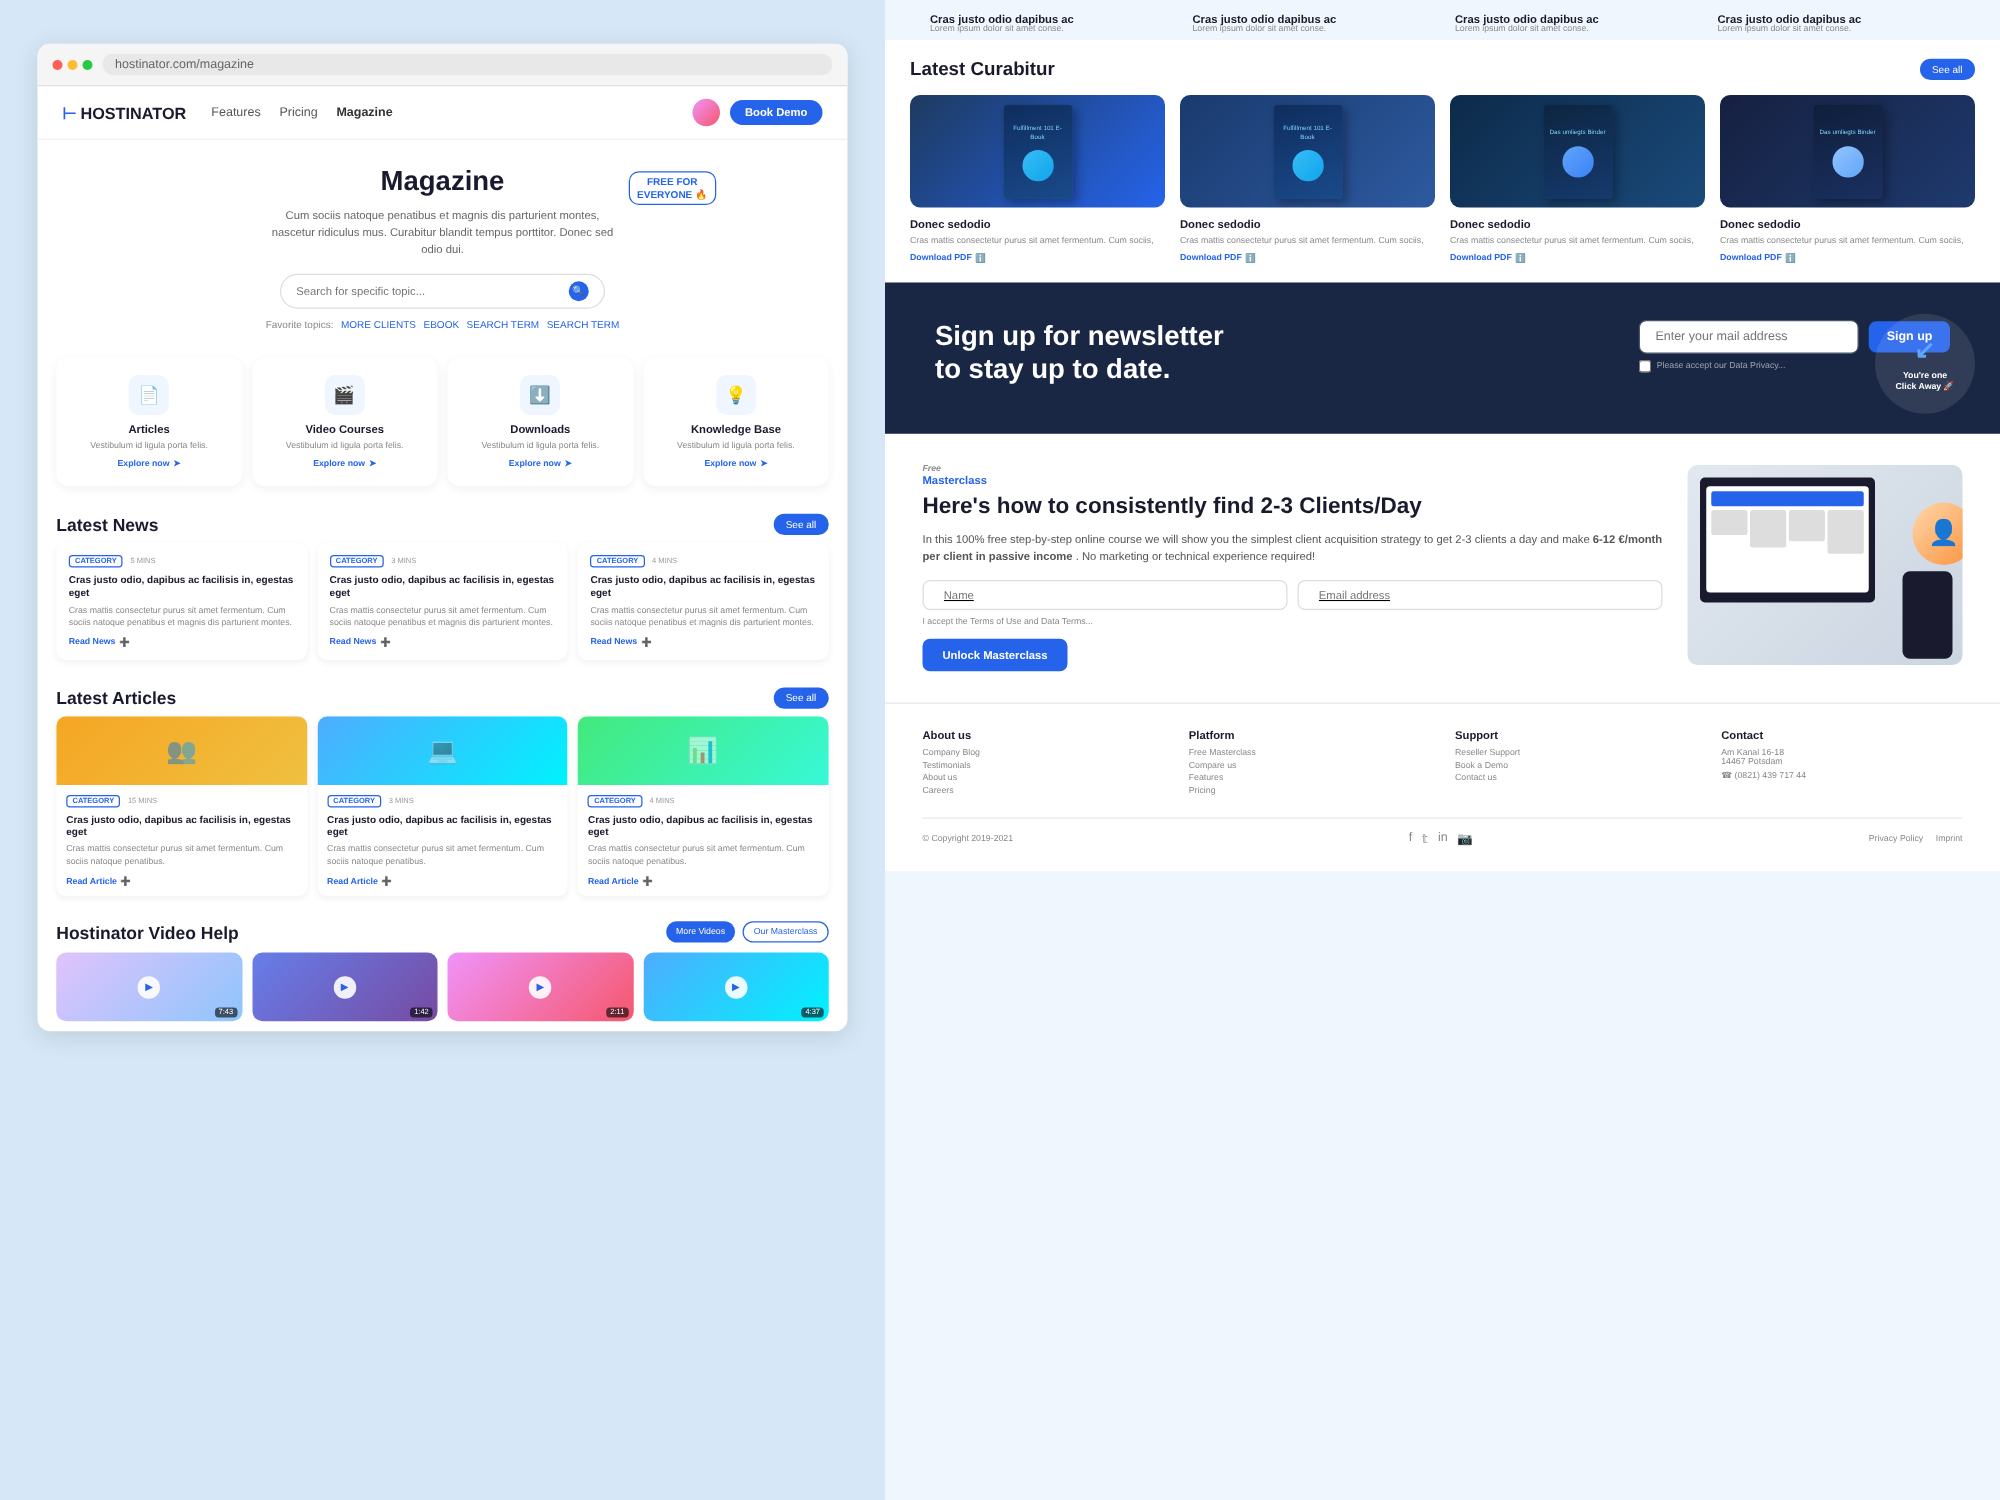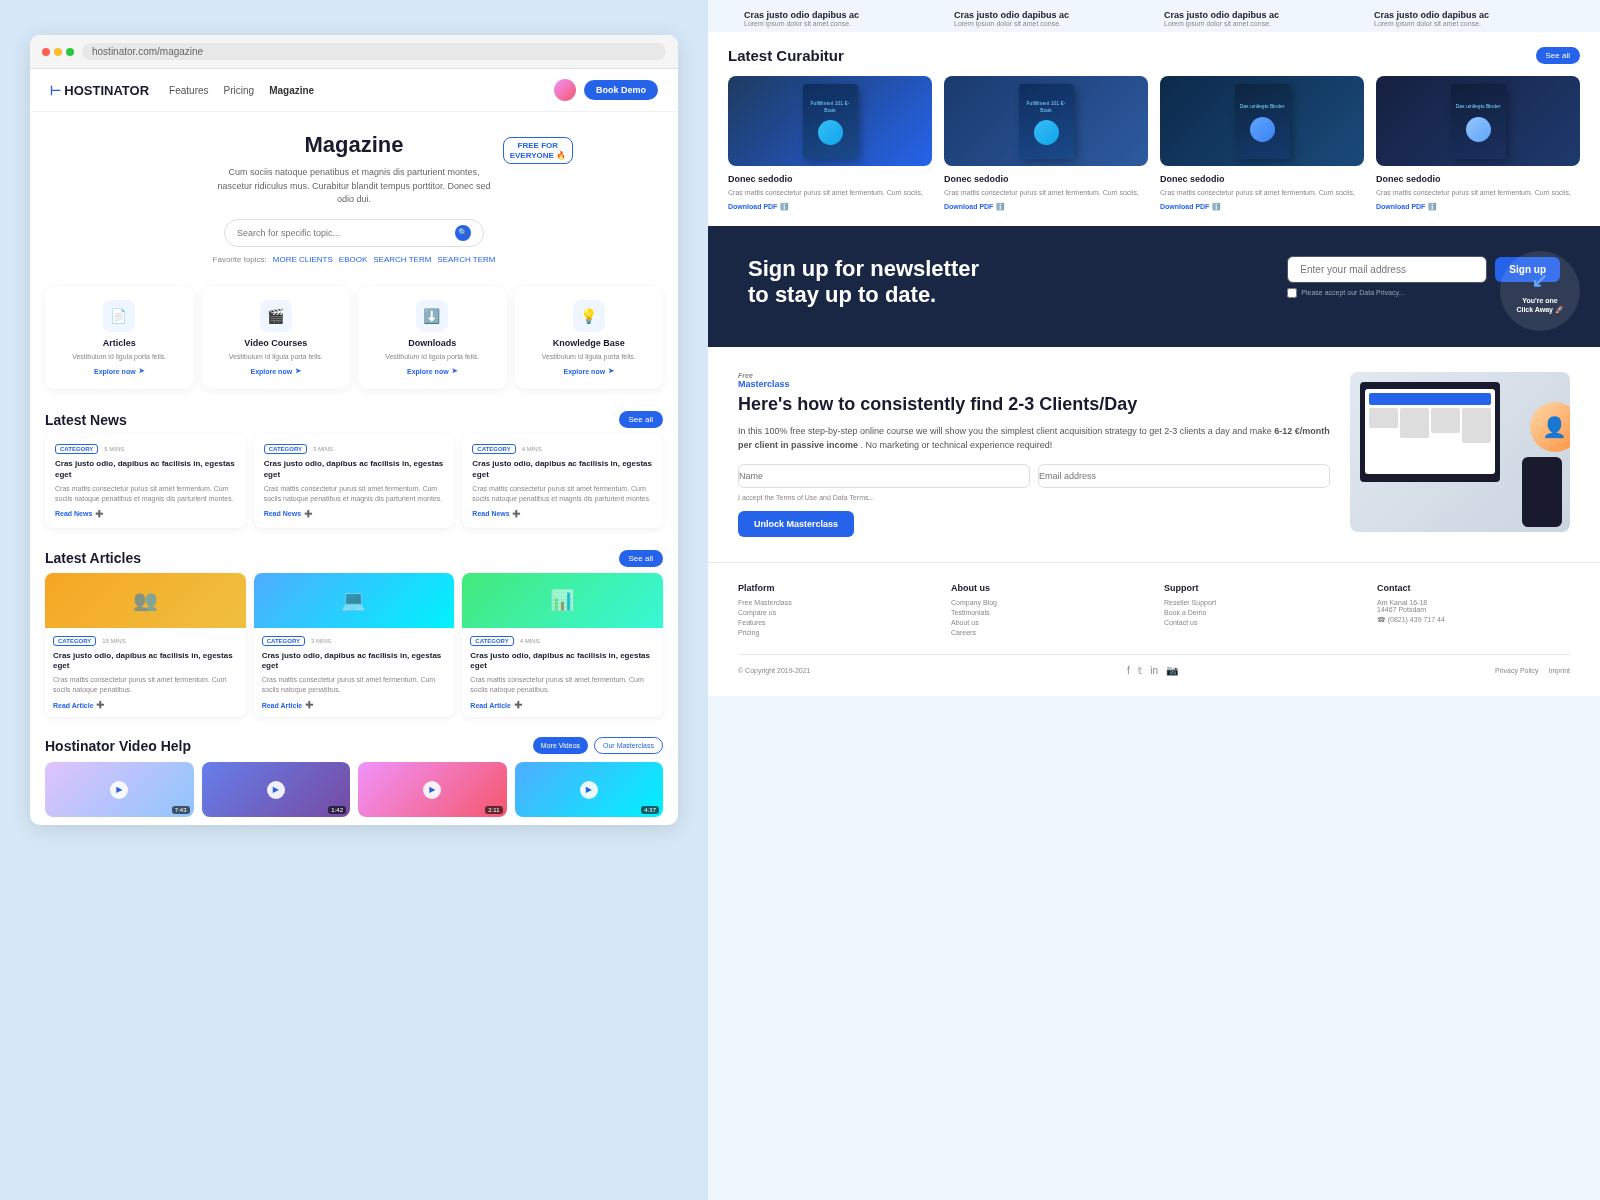--- a/index.html
+++ b/index.html
@@ -445,21 +445,21 @@
       line-height: 1.2;
       margin-bottom: 8px;
     }
     .newsletter-form { display: flex; align-items: center; gap: 8px; }
     .email-input {
       border: 1px solid #4a5568;
       background: #fff;
       border-radius: 6px;
       padding: 7px 12px;
       font-size: 10px;
-      width: 200px;
+      width: 176px;
       outline: none;
     }
     .signup-btn {
       background: #2563eb;
       color: #fff;
       border: none;
       border-radius: 6px;
       padding: 7px 14px;
       font-size: 10px;
       font-weight: 600;
@@ -520,23 +520,24 @@
       color: #555;
       line-height: 1.5;
       margin-bottom: 12px;
     }
     .masterclass-desc strong { font-weight: 700; }
     .masterclass-form { display: flex; gap: 8px; margin-bottom: 6px; }
     .form-input-small {
       flex: 1;
       border: 1px solid #ddd;
       border-radius: 6px;
-      padding: 6px 0;
+      padding: 6px 16px;
       font-size: 9px;
       outline: none;
+      text-decoration: underline;
     }
     .terms-text { font-size: 7px; color: #888; margin-bottom: 10px; }
     .unlock-btn {
       background: #2563eb;
       color: #fff;
       border: none;
       border-radius: 6px;
       padding: 8px 16px;
       font-size: 9px;
       font-weight: 600;
@@ -1013,32 +1014,32 @@
         </div>
       </div>
       <div class="phone-mockup"></div>
       <div style="position:absolute; top:30px; right: -10px; width:50px; height:50px; border-radius:50%; background:linear-gradient(135deg, #fed7aa, #fb923c); display:flex; align-items:center; justify-content:center; font-size:20px;">👤</div>
     </div>
   </div>
 
   <div class="footer-section">
     <div class="footer-grid">
       <div class="footer-col">
+        <div class="footer-col-title">About us</div>
+        <a class="footer-link">Company Blog</a>
+        <a class="footer-link">Testimonials</a>
+        <a class="footer-link">About us</a>
+        <a class="footer-link">Careers</a>
+      </div>
+      <div class="footer-col">
         <div class="footer-col-title">Platform</div>
         <a class="footer-link">Free Masterclass</a>
         <a class="footer-link">Compare us</a>
         <a class="footer-link">Features</a>
         <a class="footer-link">Pricing</a>
-      </div>
-      <div class="footer-col">
-        <div class="footer-col-title">About us</div>
-        <a class="footer-link">Company Blog</a>
-        <a class="footer-link">Testimonials</a>
-        <a class="footer-link">About us</a>
-        <a class="footer-link">Careers</a>
       </div>
       <div class="footer-col">
         <div class="footer-col-title">Support</div>
         <a class="footer-link">Reseller Support</a>
         <a class="footer-link">Book a Demo</a>
         <a class="footer-link">Contact us</a>
       </div>
       <div class="footer-col">
         <div class="footer-col-title">Contact</div>
         <div class="footer-link" style="white-space: pre-line;">Am Kanal 16-18

